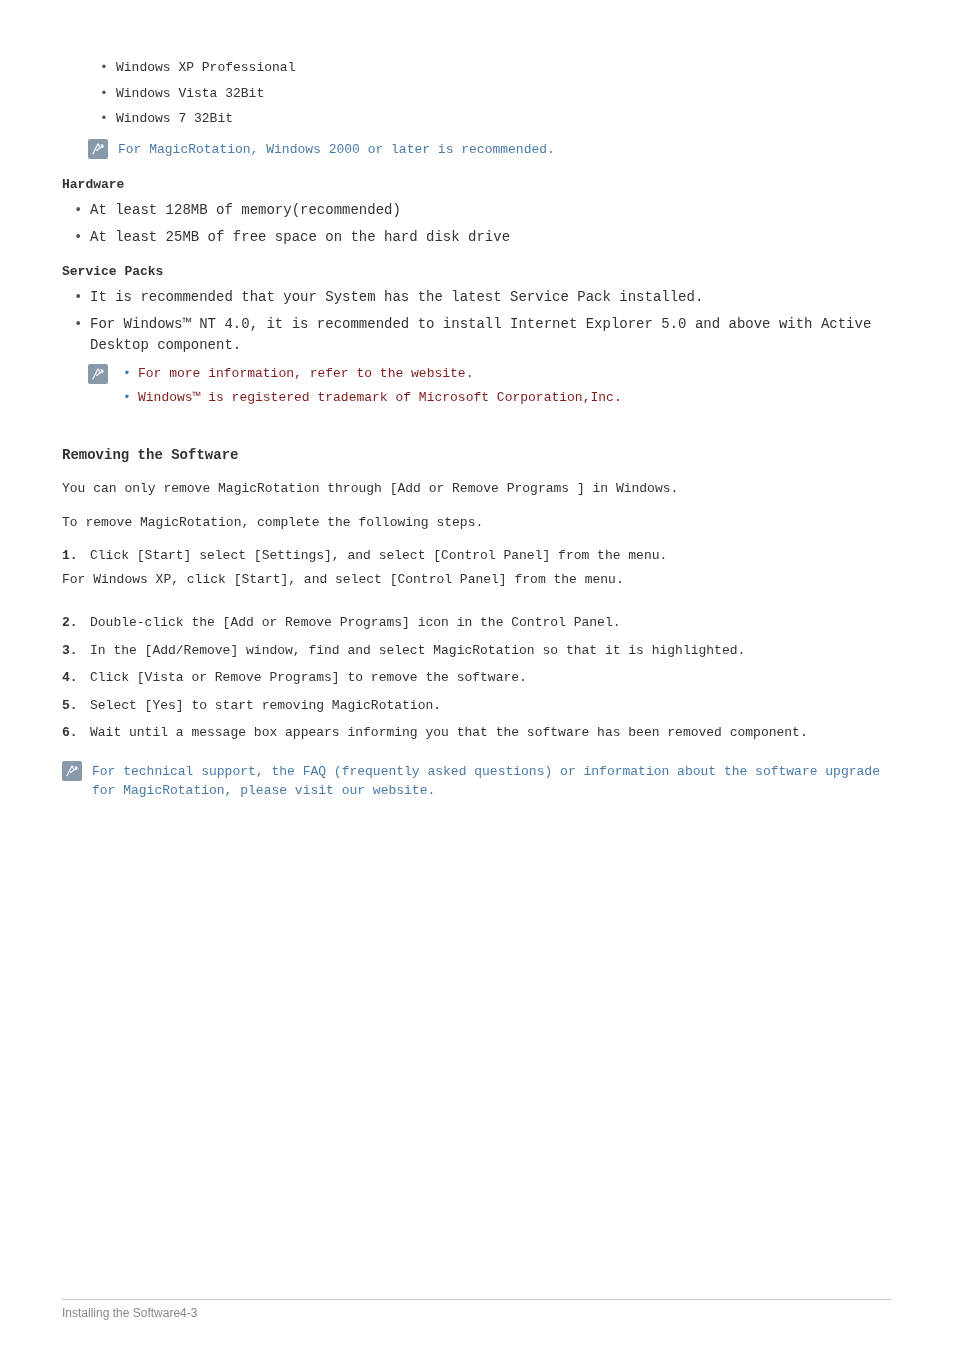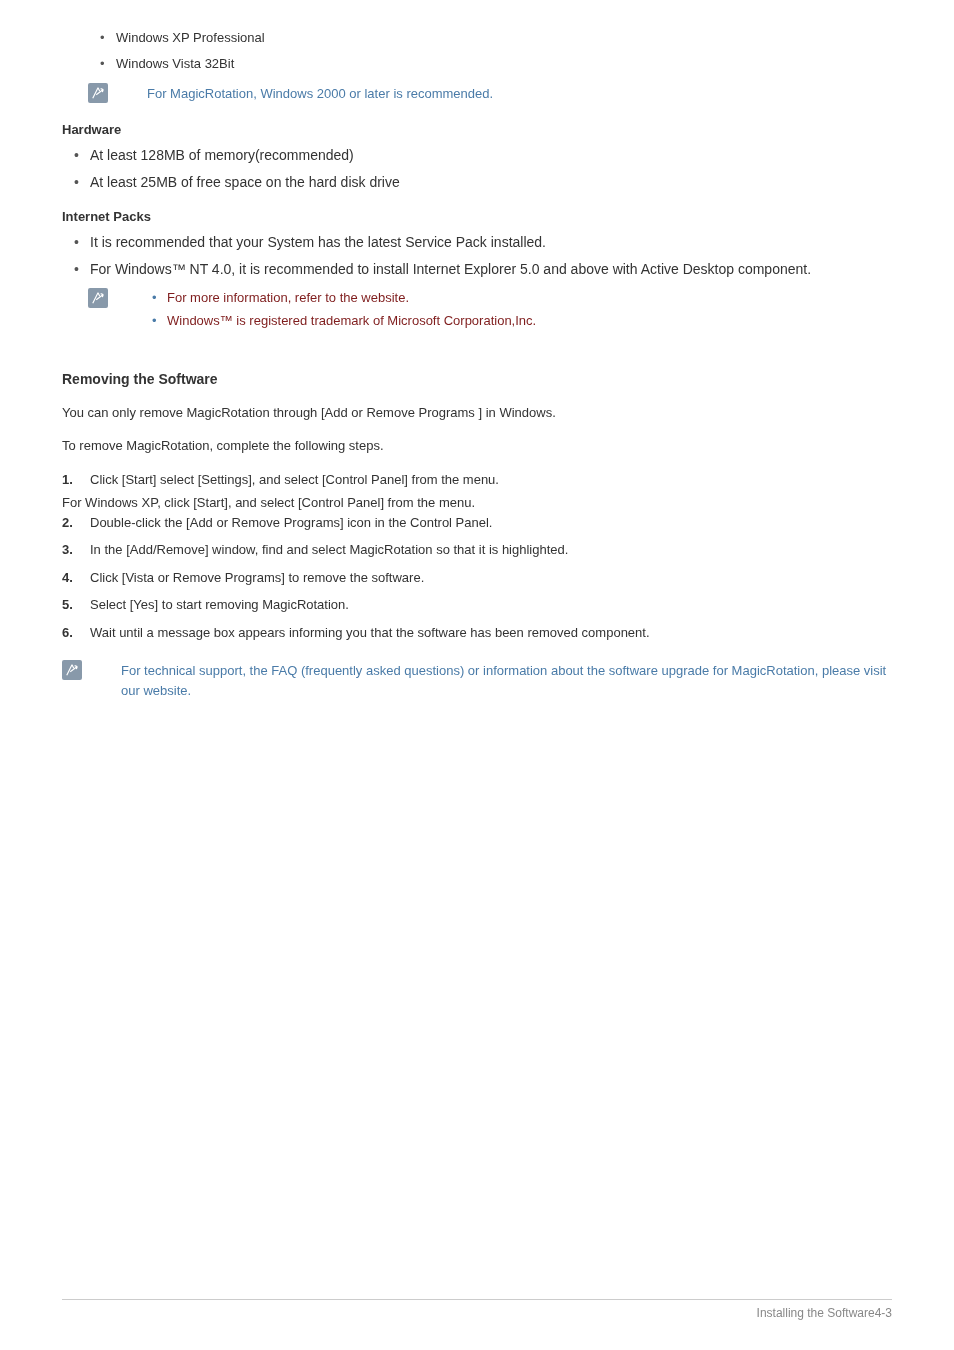--- a/index.html
+++ b/index.html
@@ -5,21 +5,22 @@
     * { box-sizing: border-box; margin: 0; padding: 0; }
     body {
       width: 954px;
       height: 1350px;
       background: #fff;
       font-family: Arial, Helvetica, sans-serif;
       color: #333;
       position: relative;
     }
     .content {
-      padding: 28px 62px 0 62px;
+      padding: 58px 62px 0 62px;
+      font-family: Liberation Mono, monospace;
     }
     .bullet-list {
       list-style: none;
     }
     .bullet-item {
       position: relative;
       padding-left: 54px;
       font-size: 13px;
       line-height: 1.5;
       margin-bottom: 6px;
@@ -40,21 +41,20 @@
     .bullet-item-outer::before {
       content: "•";
       position: absolute;
       left: 12px;
       color: #555;
     }
     .note-box {
       display: flex;
       align-items: flex-start;
       margin: 10px 0 18px 26px;
-      gap: 29px;
     }
     .note-box-nested {
       margin-left: 26px;
       margin-top: 8px;
     }
     .note-box-root {
       margin-left: 0;
       margin-top: 18px;
     }
     .note-icon {
@@ -122,70 +122,71 @@
     }
     .numbered-item .num {
       position: absolute;
       left: 0;
       font-weight: bold;
       width: 20px;
     }
     .xp-line {
       font-size: 13px;
       line-height: 1.5;
-      margin-bottom: 0;
+      margin-bottom: 24px;
       margin-top: -4px;
     }
     .footer {
       position: absolute;
       bottom: 30px;
       left: 62px;
       right: 62px;
       border-top: 1px solid #ccc;
       padding-top: 6px;
       display: flex;
-      justify-content: flex-end;
+      justify-content: flex-start;
       font-size: 12px;
       color: #888;
     }
     .note-icon-draw {
       stroke: #fff;
       stroke-width: 1.3;
       fill: none;
     }
   </style>
 </head>
 <body>
 
 <div class="content">
 
   <ul class="bullet-list">
     <li class="bullet-item">Windows XP Professional</li>
     <li class="bullet-item">Windows Vista 32Bit</li>
+    <li class="bullet-item">Windows 7 32Bit</li>
   </ul>
 
   <div class="note-box">
     <div class="note-icon">
       <svg viewBox="0 0 16 16">
           <g class="note-icon-draw">
             <path d="M2 14 L8 2 M8 2 L10 6"></path>
             <path d="M6 10 L14 4 M14 4 L13 7 M14 4 L11 3"></path>
           </g>
         </svg>
     </div>
     <div class="note-text">For MagicRotation, Windows 2000 or later is recommended.</div>
   </div>
 
   <div class="subsection-bold">Hardware</div>
   <ul class="bullet-list">
     <li class="bullet-item-outer">At least 128MB of memory(recommended)</li>
     <li class="bullet-item-outer">At least 25MB of free space on the hard disk drive</li>
   </ul>
 
-  <div class="subsection-bold">Internet Packs</div>
+  <div class="subsection-bold">Service Packs</div>
   <ul class="bullet-list">
     <li class="bullet-item-outer">It is recommended that your System has the latest Service Pack installed.</li>
     <li class="bullet-item-outer">For Windows™ NT 4.0, it is recommended to install Internet Explorer 5.0 and above with Active Desktop component.</li>
   </ul>
 
   <div class="note-box note-box-nested">
     <div class="note-icon">
       <svg viewBox="0 0 16 16">
           <g class="note-icon-draw">
             <path d="M2 14 L8 2 M8 2 L10 6"></path>

